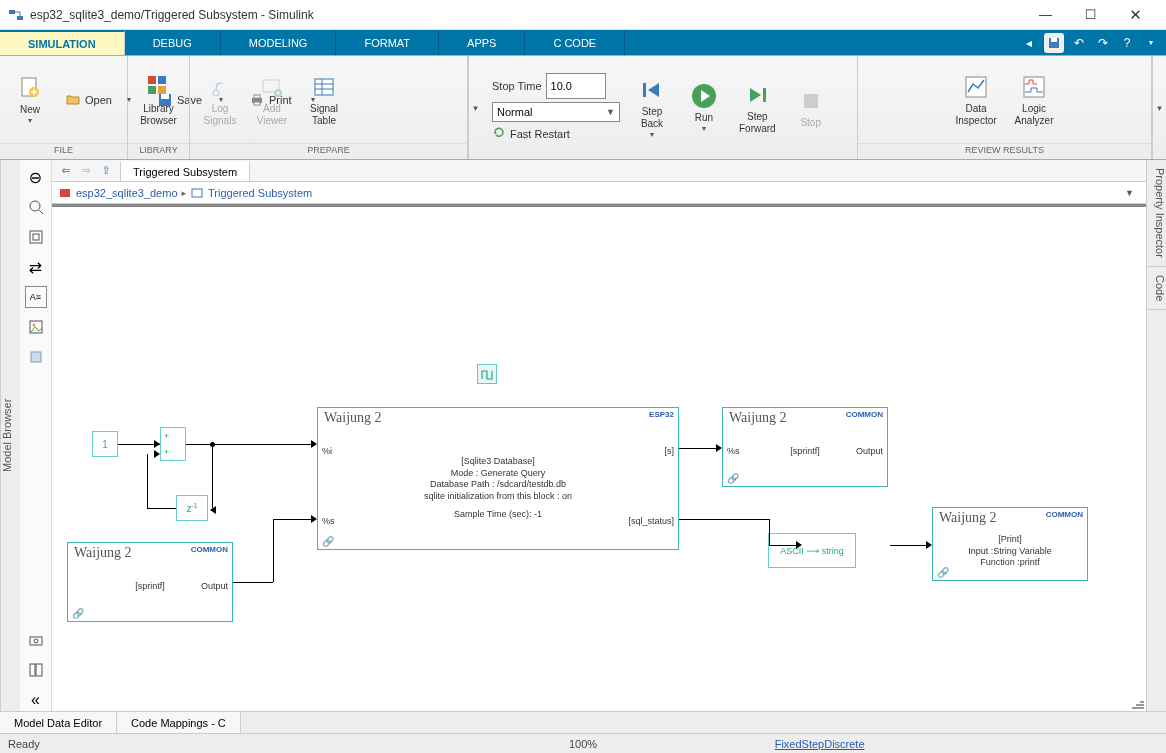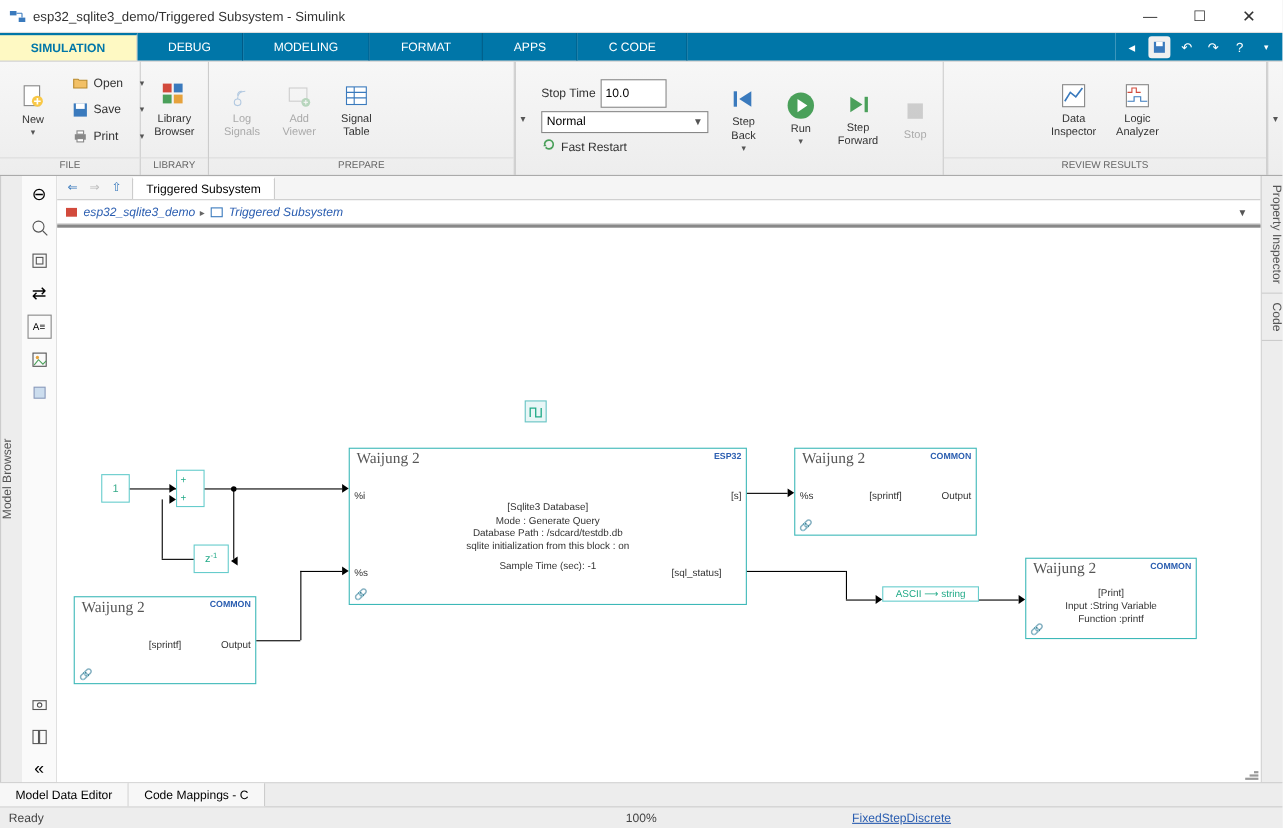--- a/index.html
+++ b/index.html
@@ -25,50 +25,50 @@
   
   .toolstrip { height: 104px; background: linear-gradient(#f7f7f7,#ededed); border-bottom: 1px solid #aaa; display: flex; }
   .ts-group { border-right: 1px solid #ccc; display: flex; flex-direction: column; }
   .ts-group-body { flex: 1; display: flex; align-items: center; padding: 2px 6px; gap: 4px; }
   .ts-group-label { height: 16px; text-align: center; font-size: 9px; color: #666; border-top: 1px solid #ddd; padding-top: 1px; }
   .ts-bigbtn { display: flex; flex-direction: column; align-items: center; justify-content: center; padding: 4px 6px; min-width: 48px; height: 78px; border: 1px solid transparent; cursor: pointer; }
   .ts-bigbtn .icon { width: 28px; height: 28px; display: flex; align-items: center; justify-content: center; margin-bottom: 2px; }
   .ts-bigbtn .lbl { font-size: 10px; color: #333; text-align: center; line-height: 1.2; }
   .ts-bigbtn.disabled .lbl { color: #aaa; }
   .ts-bigbtn.disabled .icon svg { opacity: .35; }
-  .ts-smallrow { display:flex; flex-direction:column; gap:0; }
+  .ts-smallrow { display:flex; flex-direction:row; gap:12px; }
   .ts-smallbtn { display: flex; align-items: center; gap: 4px; padding: 2px 6px; height: 24px; border: 1px solid transparent; cursor: pointer; min-width: 80px; }
   .ts-smallbtn .sicon { width:16px; height:16px; display:flex; align-items:center; justify-content:center; }
   .ts-smallbtn .slbl { font-size: 11px; color: #333; }
   .ts-smallbtn .caret { margin-left: auto; font-size: 8px; color: #555; }
   .simulate-col { display:flex; flex-direction:column; gap:3px; padding: 4px 4px; }
   .sim-row { display:flex; align-items:center; gap:4px; }
   .sim-lbl { font-size: 11px; color: #333; }
   .sim-input { width: 60px; height: 20px; border: 1px solid #888; font-size: 11px; padding: 12px 4px; background: #fff; }
-  .sim-select { width: 152px; height: 20px; border: 1px solid #888; font-size: 11px; background: #fff; padding: 0 4px; display:flex; align-items:center; justify-content:space-between; }
+  .sim-select { width: 128px; height: 20px; border: 1px solid #888; font-size: 11px; background: #fff; padding: 0 4px; display:flex; align-items:center; justify-content:space-between; }
   .dropdown-arrow { font-size:9px; color:#555; }
   .ts-overflow { width: 14px; display:flex; align-items:center; justify-content:center; border-left:1px solid #ccc; cursor:pointer; font-size:9px; color:#555; }
   
   
   .main { display: flex; height: calc(753px - 30px - 26px - 104px - 22px - 20px); }
   .leftbar { width: 20px; background: #ededed; border-right: 1px solid #ccc; writing-mode: vertical-rl; transform: rotate(180deg); text-align: center; font-size: 11px; color: #555; padding: 8px 0; cursor:pointer; }
   .palette { width: 32px; background: #fafafa; border-right: 1px solid #ddd; display:flex; flex-direction:column; align-items:center; padding-top:6px; gap:8px; }
   .palette .pbtn { width:22px; height:22px; display:flex; align-items:center; justify-content:center; cursor:pointer; border:1px solid transparent; }
   .palette .spacer-p { flex:1; }
   
   .canvas-wrap { flex:1; display:flex; flex-direction:column; background:#fff; }
   .doc-tabs { height: 22px; background: #f5f5f5; border-bottom: 1px solid #ccc; display:flex; align-items:stretch; }
   .nav-arrows { display:flex; align-items:center; gap:4px; padding:0 6px; }
   .nav-arrow { width:16px; height:16px; display:flex; align-items:center; justify-content:center; font-size:11px; color:#3a7abd; cursor:pointer; }
   .nav-arrow.disabled { color:#bbb; }
   .doc-tab { padding: 0 12px; display:flex; align-items:center; font-size:11px; background:#fff; border:1px solid #ccc; border-bottom:none; border-top:2px solid #fff; margin-top:1px; }
   
   .breadcrumb { height: 22px; display:flex; align-items:center; padding:0 6px; gap:4px; border-bottom:1px solid #ccc; font-size:11px; }
   .bc-icon { width:14px; height:14px; display:flex; align-items:center; justify-content:center; }
-  .bc-item { color:#2a5db0; cursor:pointer; display:flex; align-items:center; gap:3px;font-style:italic; }
+  .bc-item { color:#2a5db0; cursor:pointer; display:flex; align-items:center; gap:3px; }
   .bc-sep { color:#666; font-size:9px; }
   .bc-dd { margin-left:auto; margin-right:6px; font-size:9px; color:#555; cursor:pointer; }
   
   .canvas { flex:1; position:relative; background:#fff; overflow:hidden; border-top:3px solid #888; }
   
   .rightbar { width: 20px; background: #ededed; border-left: 1px solid #ccc; display:flex; flex-direction:column; }
   .rightbar .rb-tab { writing-mode: vertical-rl; text-align:center; font-size:11px; color:#555; padding:8px 0; border-bottom:1px solid #ccc; cursor:pointer; }
   
   
   .blk { position:absolute; border:1px solid #4ec3c3; background:#fff; font-size:9px; }
@@ -449,41 +449,41 @@
         <span class="port-lbl" style="right:4px; top:38px;">Output</span>
         <span class="link-icon">🔗</span>
       </div>
 
       <div class="blk cyan" style="left:265px; top:200px; width:362px; height:143px;">
         <div class="title">Waijung 2</div>
         <div class="chip">ESP32</div>
         <span class="port-lbl" style="left:4px; top:38px;">%i</span>
         <span class="port-lbl" style="left:4px; top:108px;">%s</span>
         <span class="port-lbl" style="right:4px; top:38px;">[s]</span>
-        <span class="port-lbl" style="right:22px; top:108px;">[sql_status]</span>
+        <span class="port-lbl" style="right:4px; top:108px;">[sql_status]</span>
         <div class="center-txt" style="position:absolute; left:0; right:0; top:48px;">
           <div>[Sqlite3 Database]</div>
           <div>Mode : Generate Query</div>
           <div>Database Path : /sdcard/testdb.db</div>
           <div>sqlite initialization from this block : on</div>
           <div style="margin-top:6px;">Sample Time (sec): -1</div>
         </div>
         <span class="link-icon">🔗</span>
       </div>
 
       <div class="blk cyan" style="left:670px; top:200px; width:166px; height:80px;">
         <div class="title">Waijung 2</div>
         <div class="chip">COMMON</div>
         <span class="port-lbl" style="left:4px; top:38px;">%s</span>
         <div class="center-txt" style="position:absolute; left:0; right:0; top:38px;">[sprintf]</div>
         <span class="port-lbl" style="right:4px; top:38px;">Output</span>
         <span class="link-icon">🔗</span>
       </div>
 
-      <div class="small-blk" style="left:750px; top:326px; width:88px; height:14px; color:#2a8; font-size:9px;">
+      <div class="small-blk" style="left:716px; top:326px; width:88px; height:35px; color:#2a8; font-size:9px;">
         <span>ASCII ⟶ string</span>
       </div>
 
       <div class="blk cyan" style="left:880px; top:300px; width:156px; height:74px;">
         <div class="title">Waijung 2</div>
         <div class="chip">COMMON</div>
         <div class="center-txt" style="position:absolute; left:0; right:0; top:26px;">
           <div>[Print]</div>
           <div>Input :String Variable</div>
           <div>Function :printf</div>

